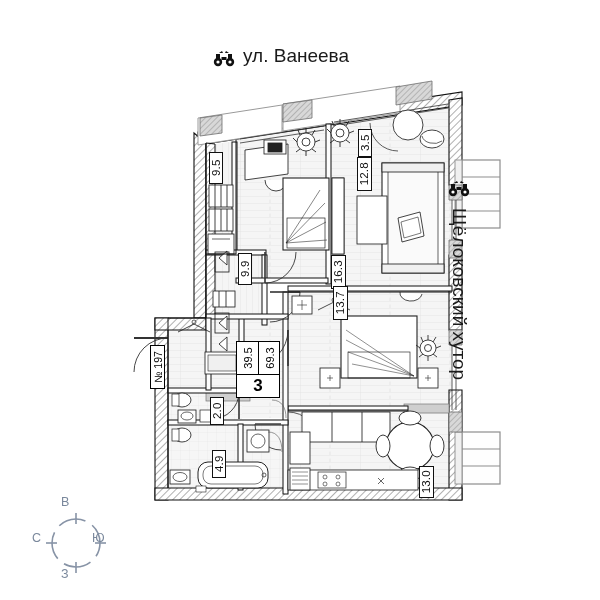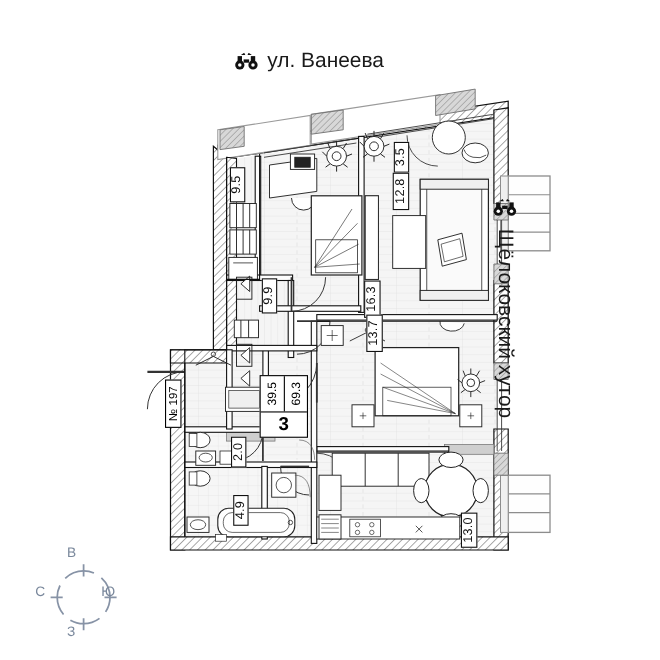--- a/index.html
+++ b/index.html
@@ -21,21 +21,21 @@
   }
 
   
   .street-label {
     position: absolute;
     color: #1a1a1a;
     font-size: 19px;
     font-family: "Liberation Sans", sans-serif;
     white-space: nowrap;
     display: flex;
-    align-items: center;
+    align-items: flex-end;
     gap: 8px;
   }
   #street-top {
     left: 213px;
     top: 45px;
   }
   #street-right {
     left: 470px;
     top: 178px;
     transform-origin: 0 0;

